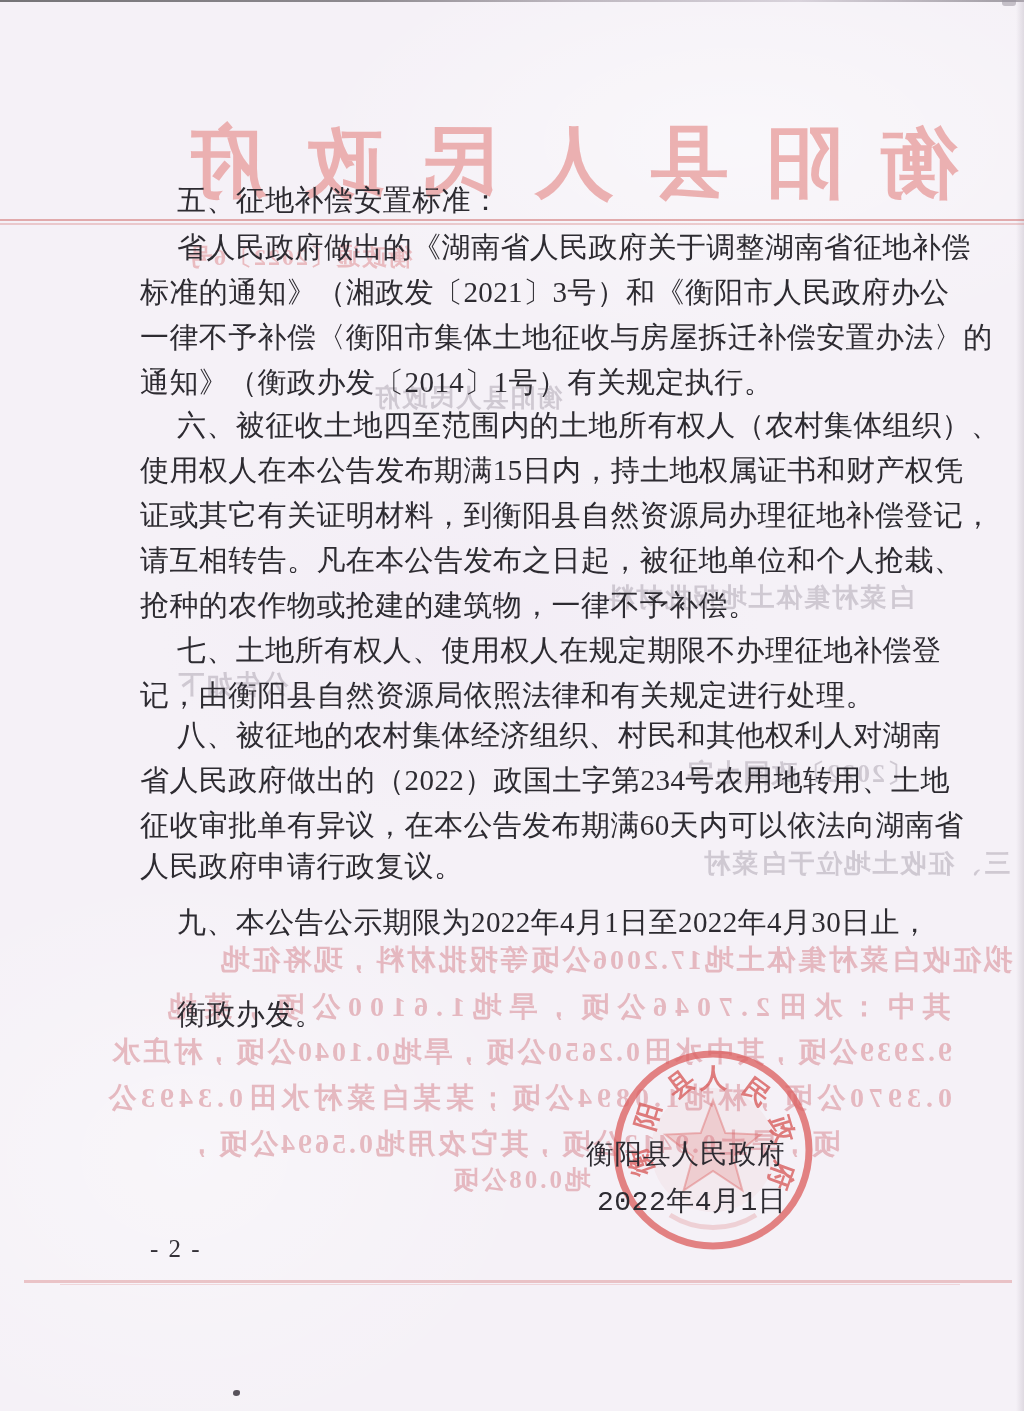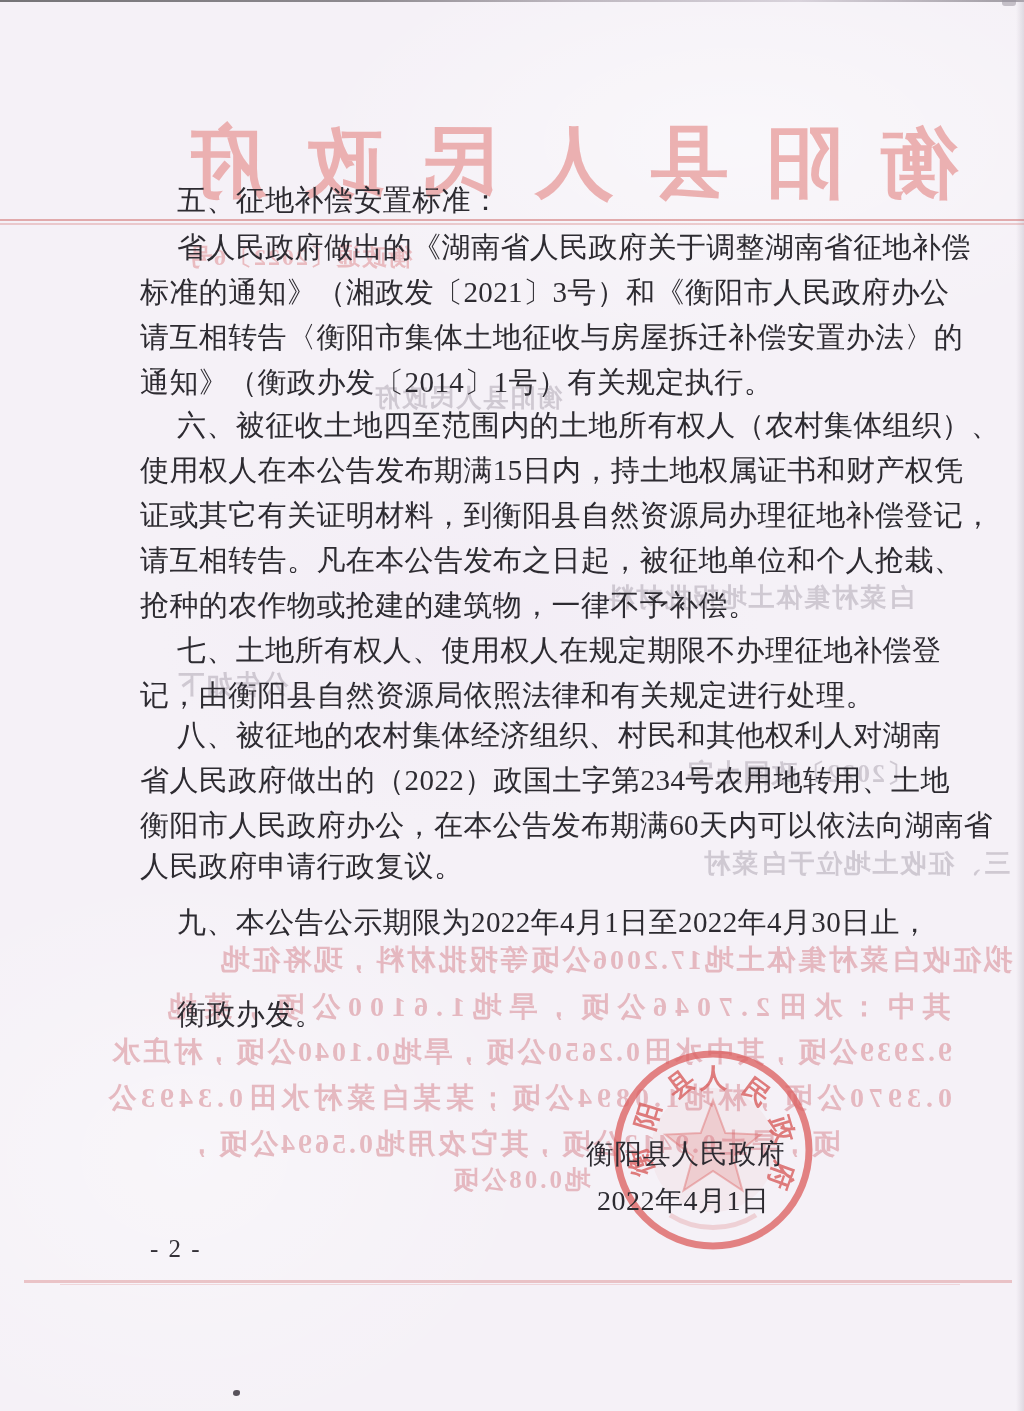--- a/index.html
+++ b/index.html
@@ -38,21 +38,21 @@
   .rule-top-b{position:absolute;top:223px;left:0;width:1024px;height:2px;background:#d98b8b;opacity:.4;}
   .rule-bottom-a{position:absolute;top:1280px;left:24px;width:988px;height:3px;background:#de9496;opacity:.5;}
   .rule-bottom-b{position:absolute;top:1284px;left:60px;width:900px;height:1px;background:#e6abad;opacity:.4;}
 
   
   .line{position:absolute;left:140px;white-space:nowrap;font-size:29px;
     letter-spacing:.4px;color:#2d2b31;line-height:34px;}
   .indent{padding-left:37px;}
 
   .signature{position:absolute;left:586px;top:1136px;font-size:27.5px;letter-spacing:1px;color:#2d2b31;white-space:nowrap;}
-  .date{position:absolute;left:597px;top:1182px;font-size:28px;letter-spacing:.5px;color:#2d2b31;white-space:nowrap;}
+  .date{position:absolute;left:597px;top:1182px;font-size:28px;letter-spacing:.5px;color:#2d2b31;white-space:nowrap;font-family:Liberation Mono, monospace;}
   .pagenum{position:absolute;left:150px;top:1235px;font-size:25px;letter-spacing:2px;color:#343138;white-space:nowrap;}
 
   
   .seal{position:absolute;left:610px;top:1047px;width:206px;height:206px;}
 </style>
 </head>
 <body>
 
 <div class="page">
 
@@ -74,32 +74,32 @@
   <div class="bt bt-pink" style="top:941px;left:172px;width:840px;">拟征收白菜村集体土地17.2006公顷等报批材料，现将征地</div>
   <div class="bt bt-pink" style="top:988px;left:175px;width:775px;letter-spacing:8px;">其中：水田2.7046公顷，旱地1.6100公顷，菜地</div>
   <div class="bt bt-pink" style="top:1033px;left:140px;width:812px;">9.2939公顷，其中水田0.2650公顷，旱地0.1040公顷，村庄水</div>
   <div class="bt bt-pink" style="top:1079px;left:140px;width:812px;letter-spacing:5px;">0.3970公顷，林地1.0894公顷；某某白菜村水田0.3493公</div>
   <div class="bt bt-pink" style="top:1125px;left:140px;width:700px;">顷，旱土0.9412公顷，其它农用地0.5694公顷，</div>
   <div class="bt bt-pink" style="top:1163px;left:440px;width:150px;font-size:25px;">地0.08公顷</div>
 
   <div class="line indent" style="top:183px">五、征地补偿安置标准：</div>
   <div class="line indent" style="top:230px">省人民政府做出的《湖南省人民政府关于调整湖南省征地补偿</div>
   <div class="line" style="top:275px">标准的通知》（湘政发〔2021〕3号）和《衡阳市人民政府办公</div>
-  <div class="line" style="top:320px">请互相转告〈衡阳市集体土地征收与房屋拆迁补偿安置办法〉的</div>
+  <div class="line" style="top:320px">一律不予补偿〈衡阳市集体土地征收与房屋拆迁补偿安置办法〉的</div>
   <div class="line" style="top:365px">通知》（衡政办发〔2014〕1号）有关规定执行。</div>
   <div class="line indent" style="top:408px">六、被征收土地四至范围内的土地所有权人（农村集体组织）、</div>
   <div class="line" style="top:453px">使用权人在本公告发布期满15日内，持土地权属证书和财产权凭</div>
   <div class="line" style="top:498px">证或其它有关证明材料，到衡阳县自然资源局办理征地补偿登记，</div>
   <div class="line" style="top:543px">请互相转告。凡在本公告发布之日起，被征地单位和个人抢栽、</div>
   <div class="line indent" style="top:633px">七、土地所有权人、使用权人在规定期限不办理征地补偿登</div>
   <div class="line" style="top:588px">抢种的农作物或抢建的建筑物，一律不予补偿。</div>
   <div class="line indent" style="top:718px">八、被征地的农村集体经济组织、村民和其他权利人对湖南</div>
   <div class="line" style="top:678px">记，由衡阳县自然资源局依照法律和有关规定进行处理。</div>
   <div class="line" style="top:763px">省人民政府做出的（2022）政国土字第234号农用地转用、土地</div>
-  <div class="line" style="top:808px">衡阳市人民政府办公，在本公告发布期满60天内可以依法向湖南省</div>
+  <div class="line" style="top:808px">征收审批单有异议，在本公告发布期满60天内可以依法向湖南省</div>
   <div class="line" style="top:849px">人民政府申请行政复议。</div>
   <div class="line indent" style="top:905px">九、本公告公示期限为2022年4月1日至2022年4月30日止，</div>
   <div class="line indent" style="top:997px">衡政办发。</div>
 
   <svg class="seal" viewBox="0 0 206 206">
     <circle cx="103" cy="103" r="96" fill="none" stroke="#dc6161" stroke-width="7" opacity="0.78"></circle>
     <circle cx="103" cy="103" r="62" fill="rgba(224,125,125,0.07)"></circle>
     <polygon points="103,53 115.3,86 150.6,87.6 123,109.5 132.4,143.5 103,124 73.6,143.5 83,109.5 55.4,87.6 90.7,86" fill="rgba(221,105,105,0.22)" stroke="rgba(219,95,95,0.4)" stroke-width="2"></polygon>
     <g font-size="27" font-weight="bold" fill="#d96262" opacity="0.82" font-family="'Liberation Serif','DejaVu Serif',serif">
       <text x="35.3" y="136" transform="rotate(-110 35.3 127.6)">衡</text>

